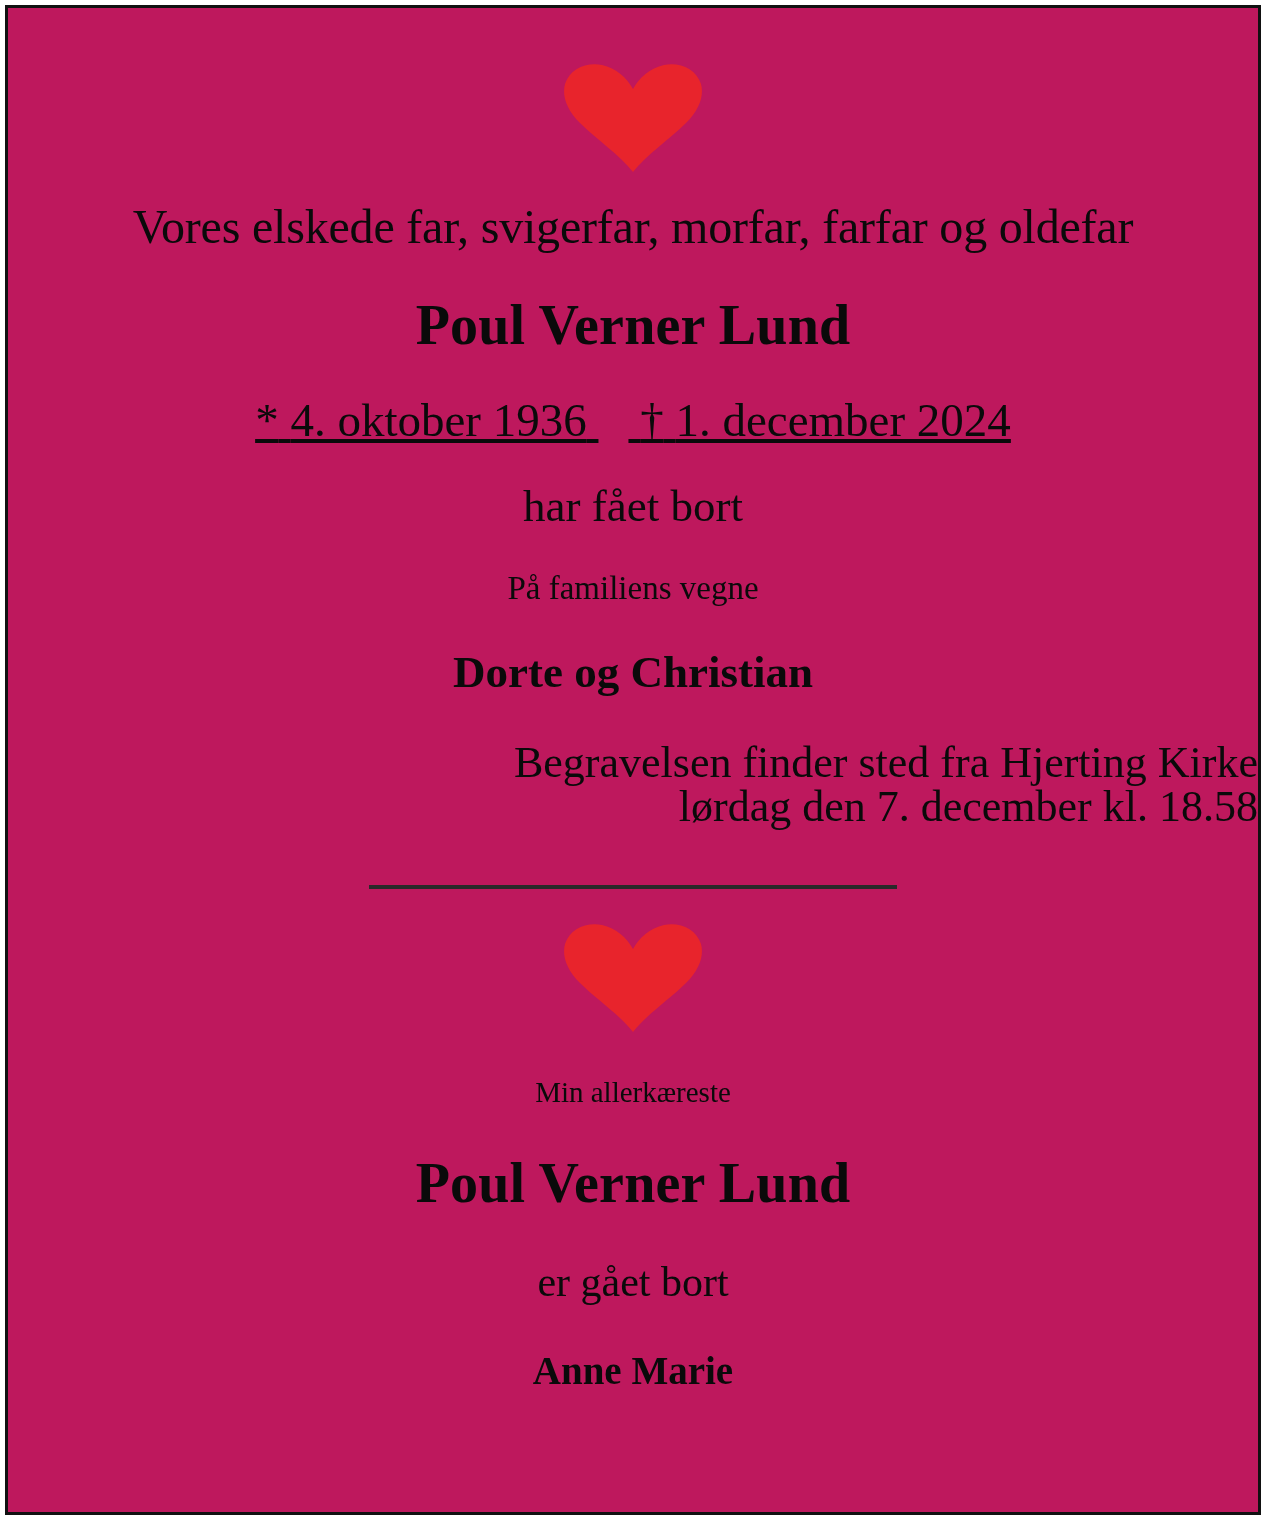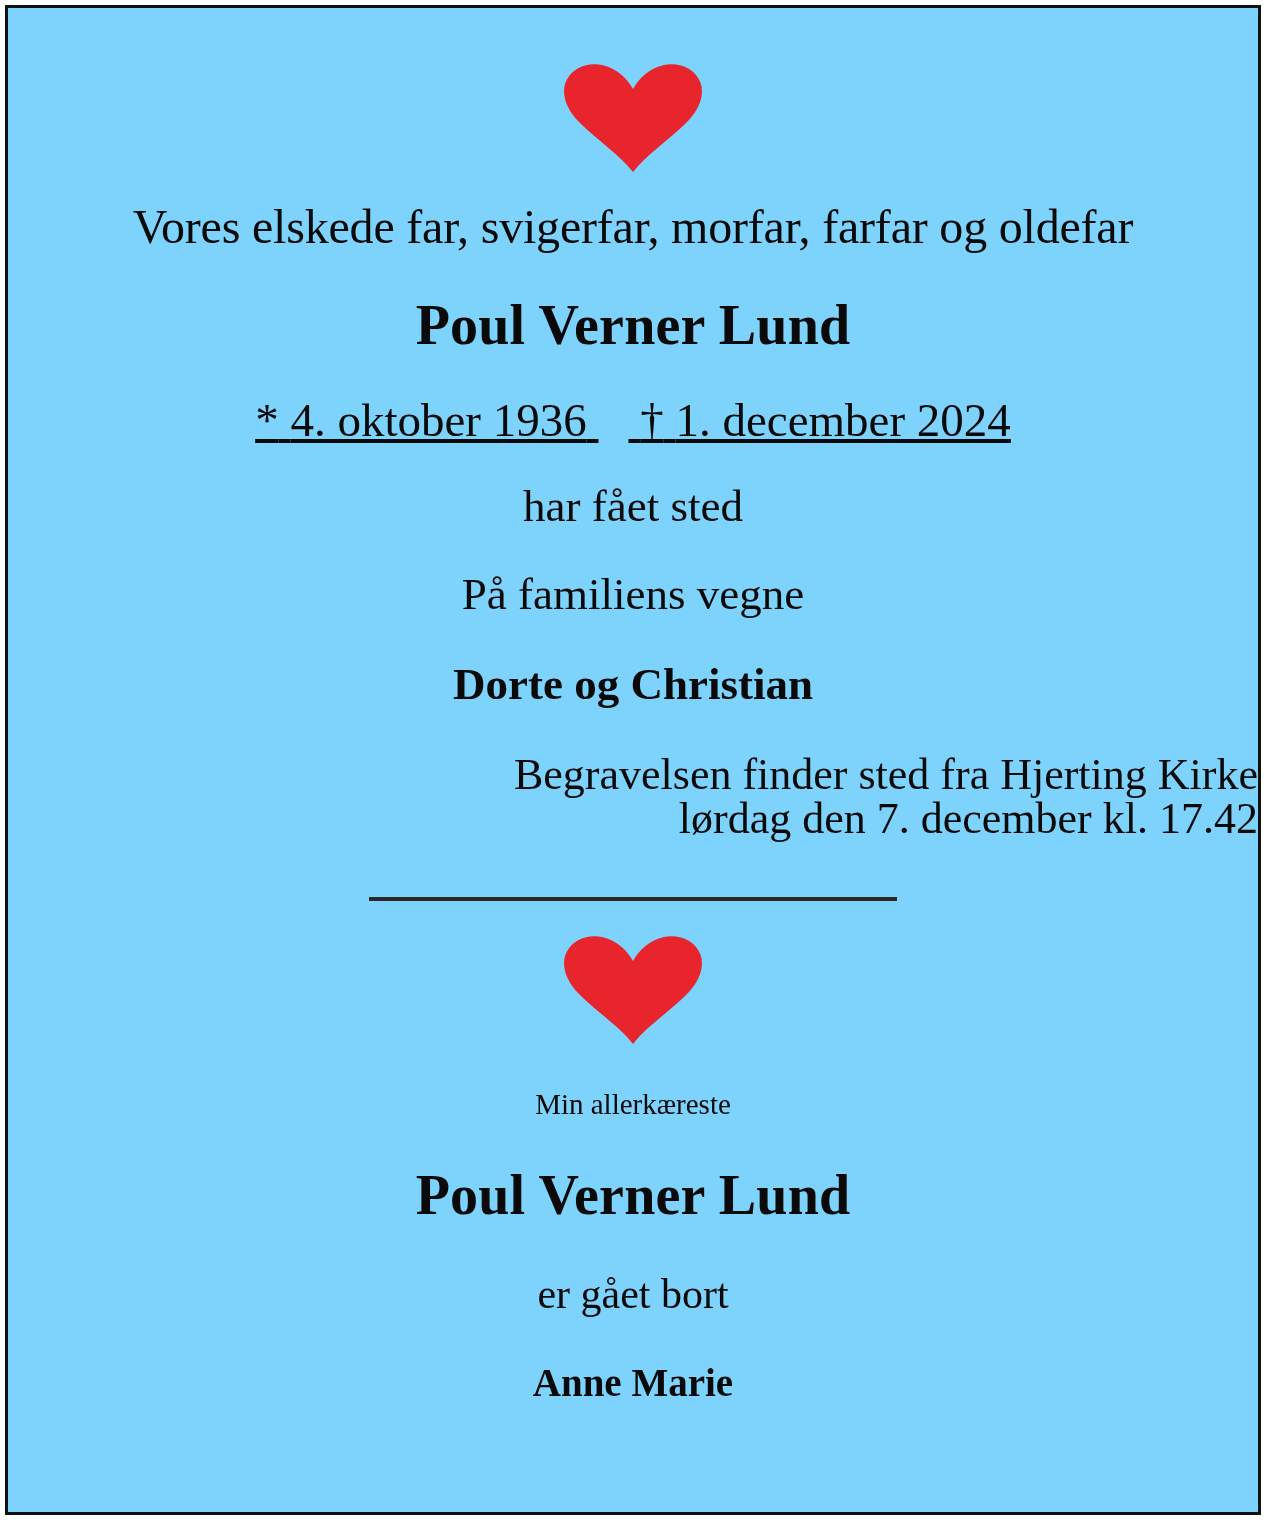--- a/index.html
+++ b/index.html
@@ -17,21 +17,21 @@
   }
 
   .notice-frame {
     position: absolute;
     left: 5px;
     top: 5px;
     width: 1256px;
     height: 1510px;
     box-sizing: border-box;
     border: 3px solid #111111;
-    background: #7dd3fc;
+    background: #be185d;
     overflow: hidden;
   }
 
   .notice-inner {
     position: relative;
     width: 100%;
     height: 100%;
     box-sizing: border-box;
     padding: 0;
     text-align: center;
@@ -81,21 +81,21 @@
   .dates-line .sym-star,
   .dates-line .sym-cross { font-weight: normal; }
 
   .peace-line {
     font-size: 45px;
     font-weight: normal;
     margin-top: 40px;
   }
 
   .behalf-line {
-    font-size: 45px;
+    font-size: 33px;
     font-weight: normal;
     margin-top: 43px;
   }
 
   .signers-line {
     font-size: 45px;
     font-weight: bold;
     margin-top: 45px;
   }
 
@@ -163,29 +163,29 @@
     <span class="line name-line">Poul Verner Lund</span>
 
     <span class="line dates-line">
       <span class="sym-star">*</span>
       <span>4. oktober 1936</span>
       <span class="gap"></span>
       <span class="sym-cross">†</span>
       <span>1. december 2024</span>
     </span>
 
-    <span class="line peace-line">har fået sted</span>
+    <span class="line peace-line">har fået bort</span>
 
     <span class="line behalf-line">På familiens vegne</span>
 
     <span class="line signers-line">Dorte og Christian</span>
 
     <div class="details-block">
       <span class="line">Begravelsen finder sted fra Hjerting Kirke</span>
-      <span class="line">lørdag den 7. december kl. 17.42</span>
+      <span class="line">lørdag den 7. december kl. 18.58</span>
     </div>
 
     <div class="divider-row">
       <hr class="divider-rule">
     </div>
 
     <div class="heart-wrap heart-bottom">
       <svg width="142" height="110" viewBox="0 0 142 110" aria-hidden="true">
         <path d="M71 109 C 58 92, 34 76, 18 60 C 4 46, 0 32, 3 21 C 8 6, 24 -1, 40 2 C 54 5, 65 15, 71 26 C 77 15, 88 5, 102 2 C 118 -1, 134 6, 139 21 C 142 32, 138 46, 124 60 C 108 76, 84 92, 71 109 Z" fill="#E8242C"></path>
       </svg>

